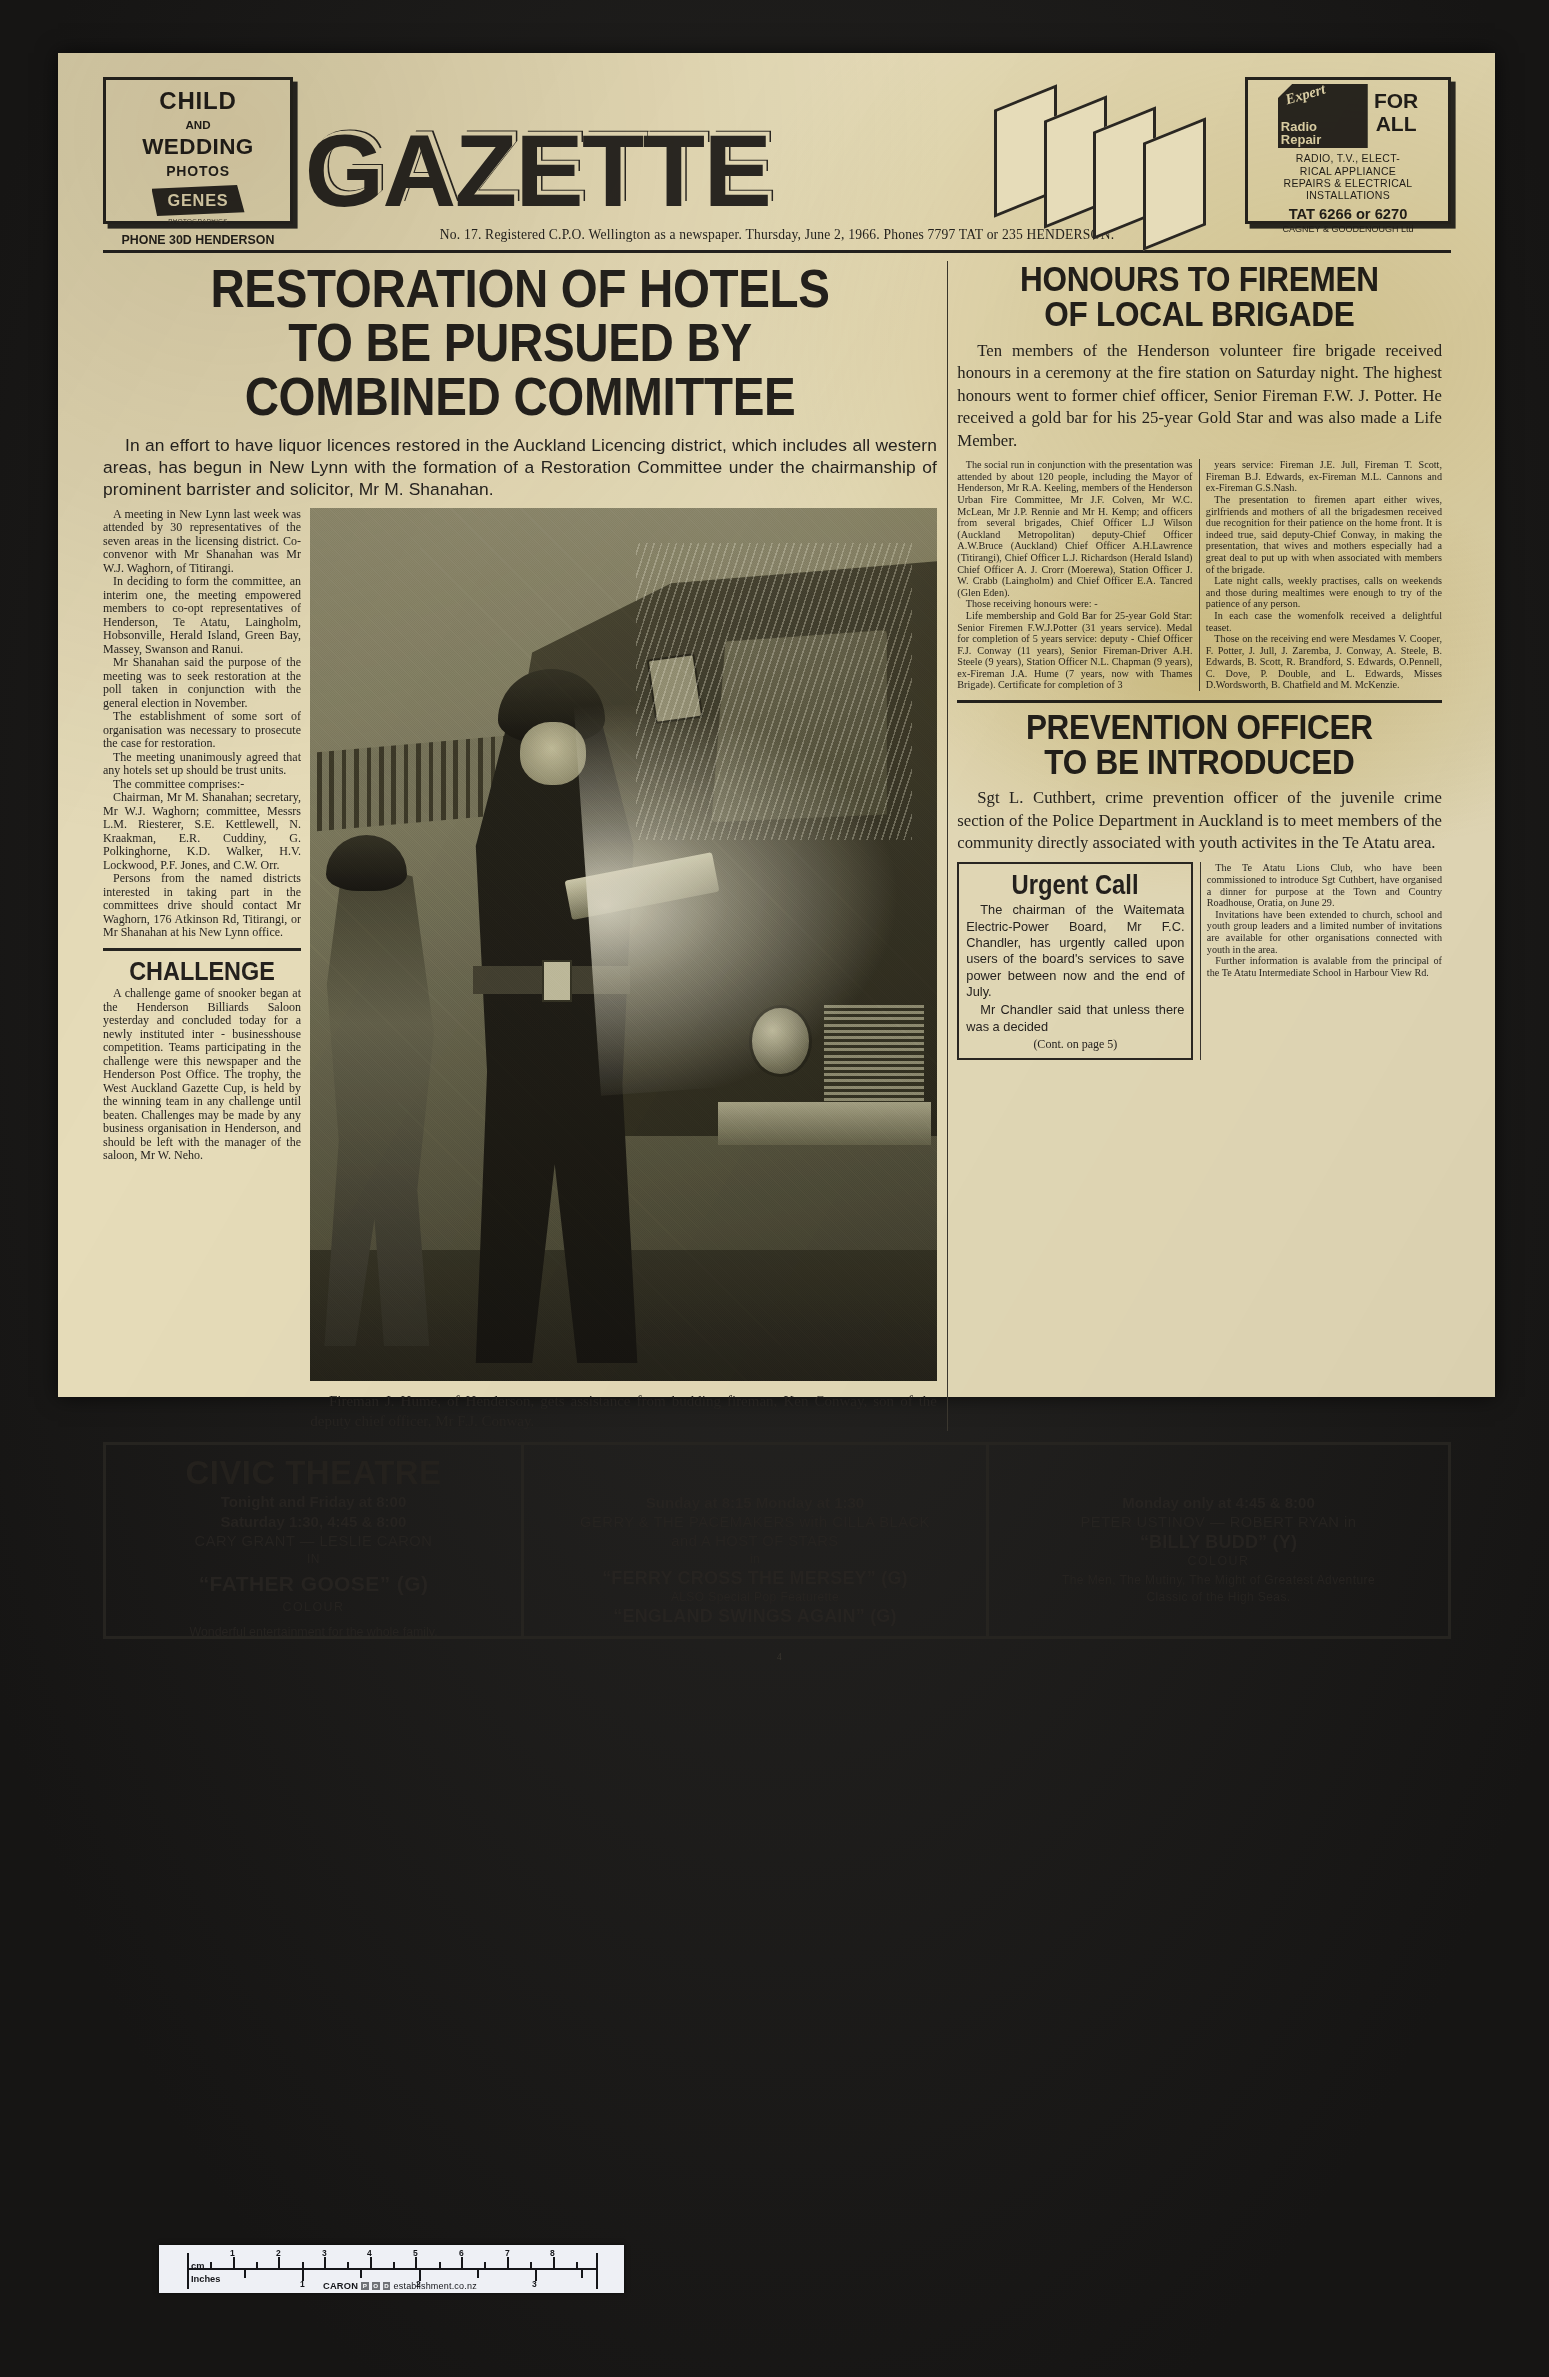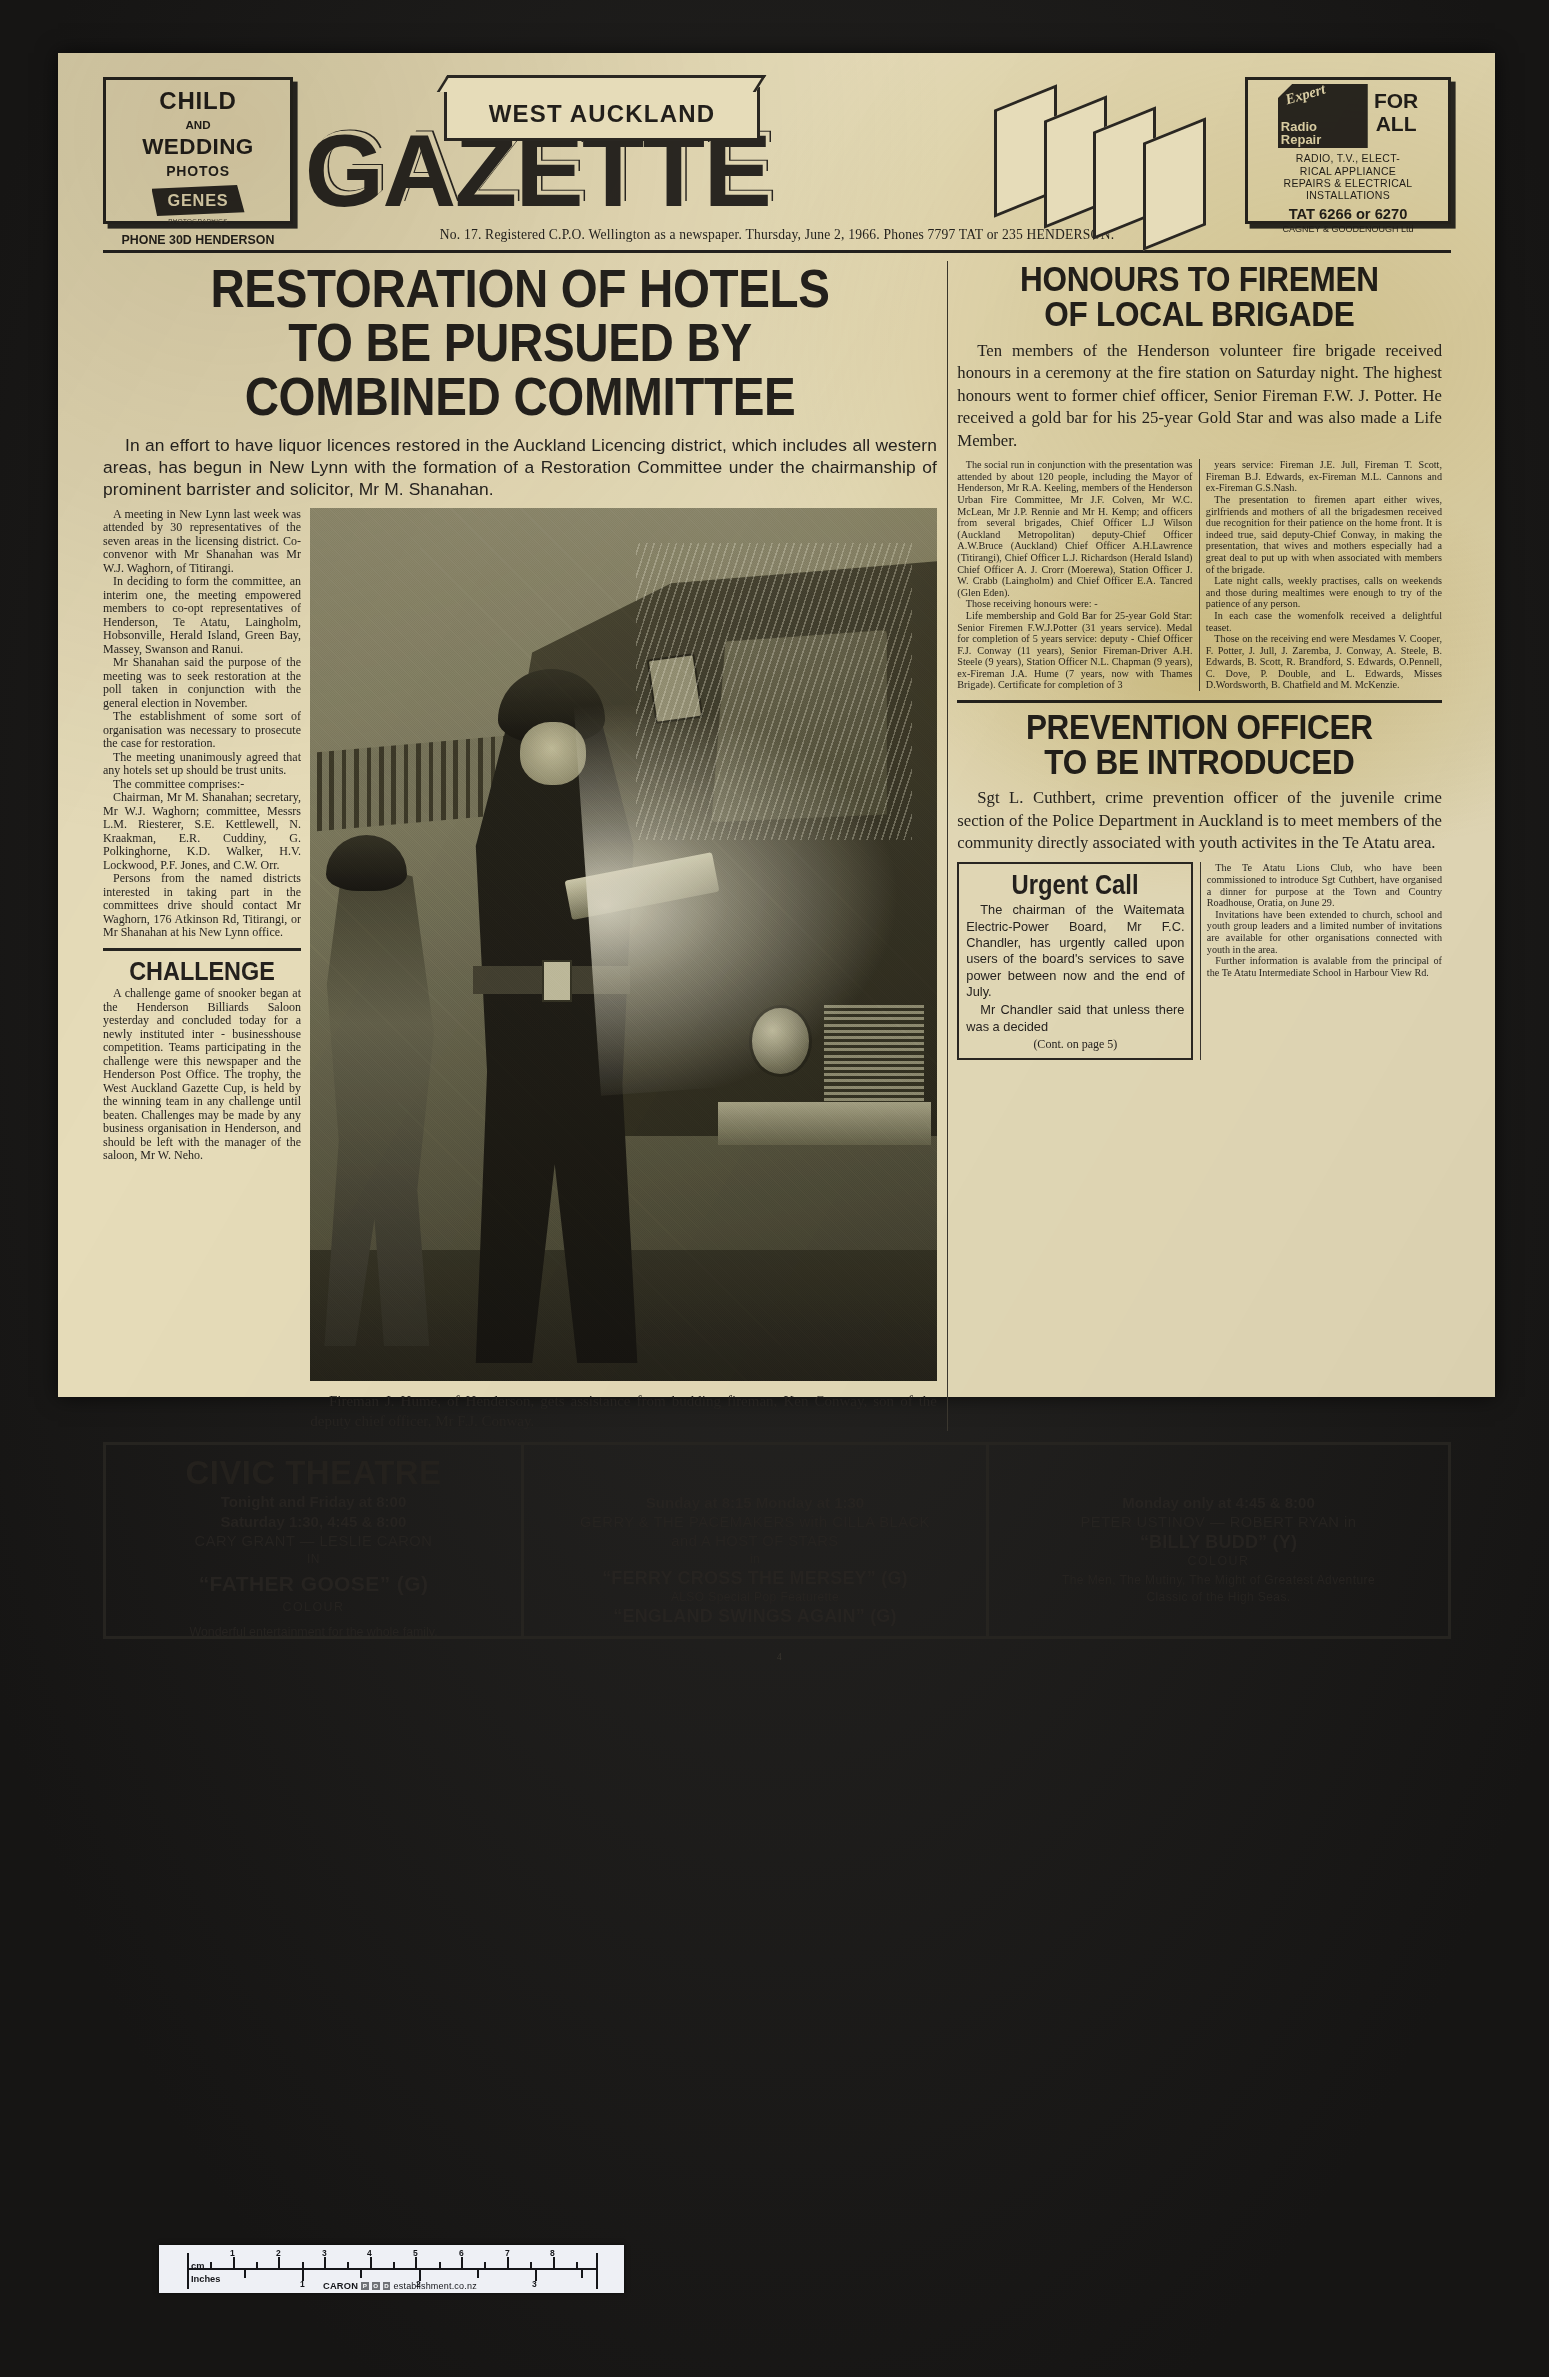--- a/index.html
+++ b/index.html
@@ -266,21 +266,20 @@
        <div class="ml-phone">PHONE 30D HENDERSON</div>
      </div>
 
      <div class="mast-center">
        <div class="slabs">
          <div class="slab" style="left:0;top:3.1px;"></div>
          <div class="slab" style="left:50px;top:14px;"></div>
          <div class="slab" style="left:99px;top:25px;"></div>
          <div class="slab" style="left:149px;top:36px;"></div>
        </div>
-       <div class="wa-plate">WEST AUCKLAND</div>
        <div class="gaz">GAZETTE</div>
      </div>
 
      <div class="mast-box mast-right">
        <div class="mr-top">
          <div class="mr-badge">
            <span class="mr-expert">Expert</span>
            <span class="mr-rr">
              <span>Radio</span><br>
              <span>Repair</span>

